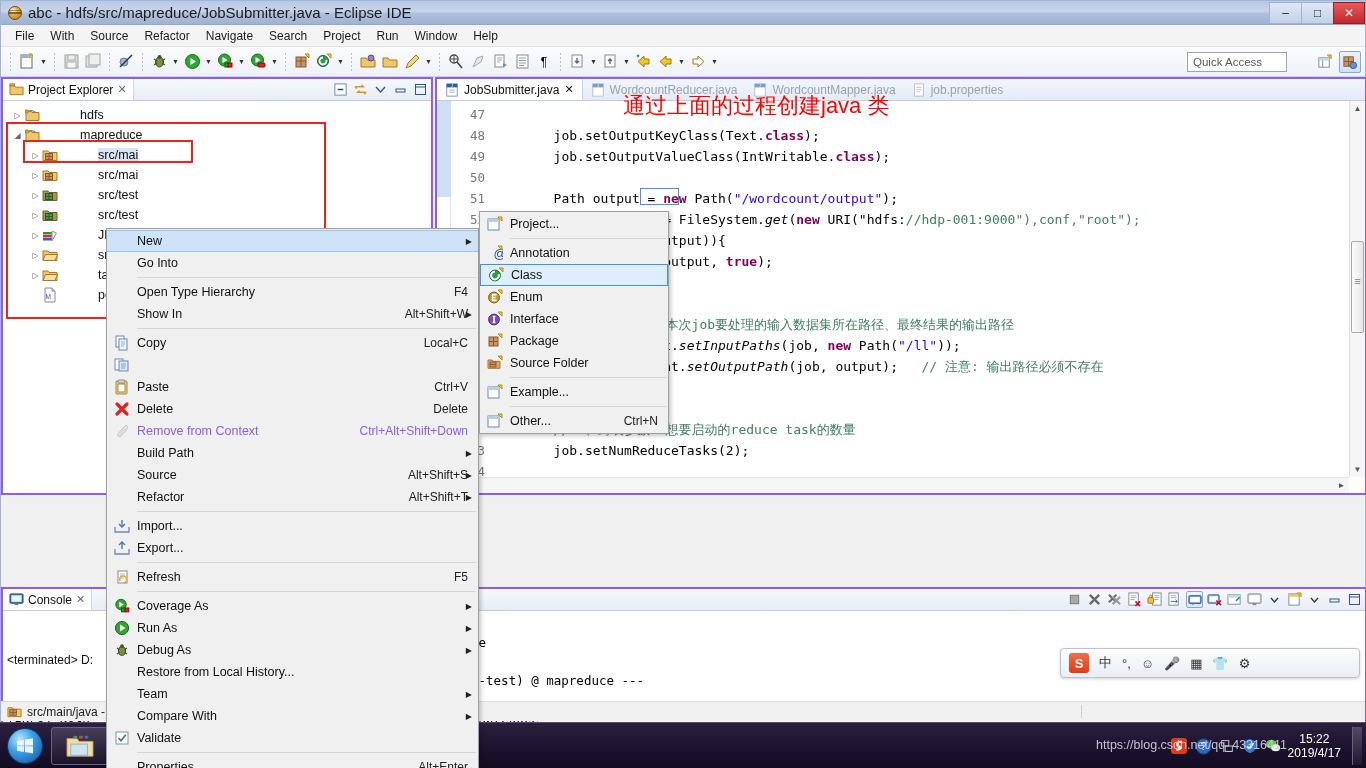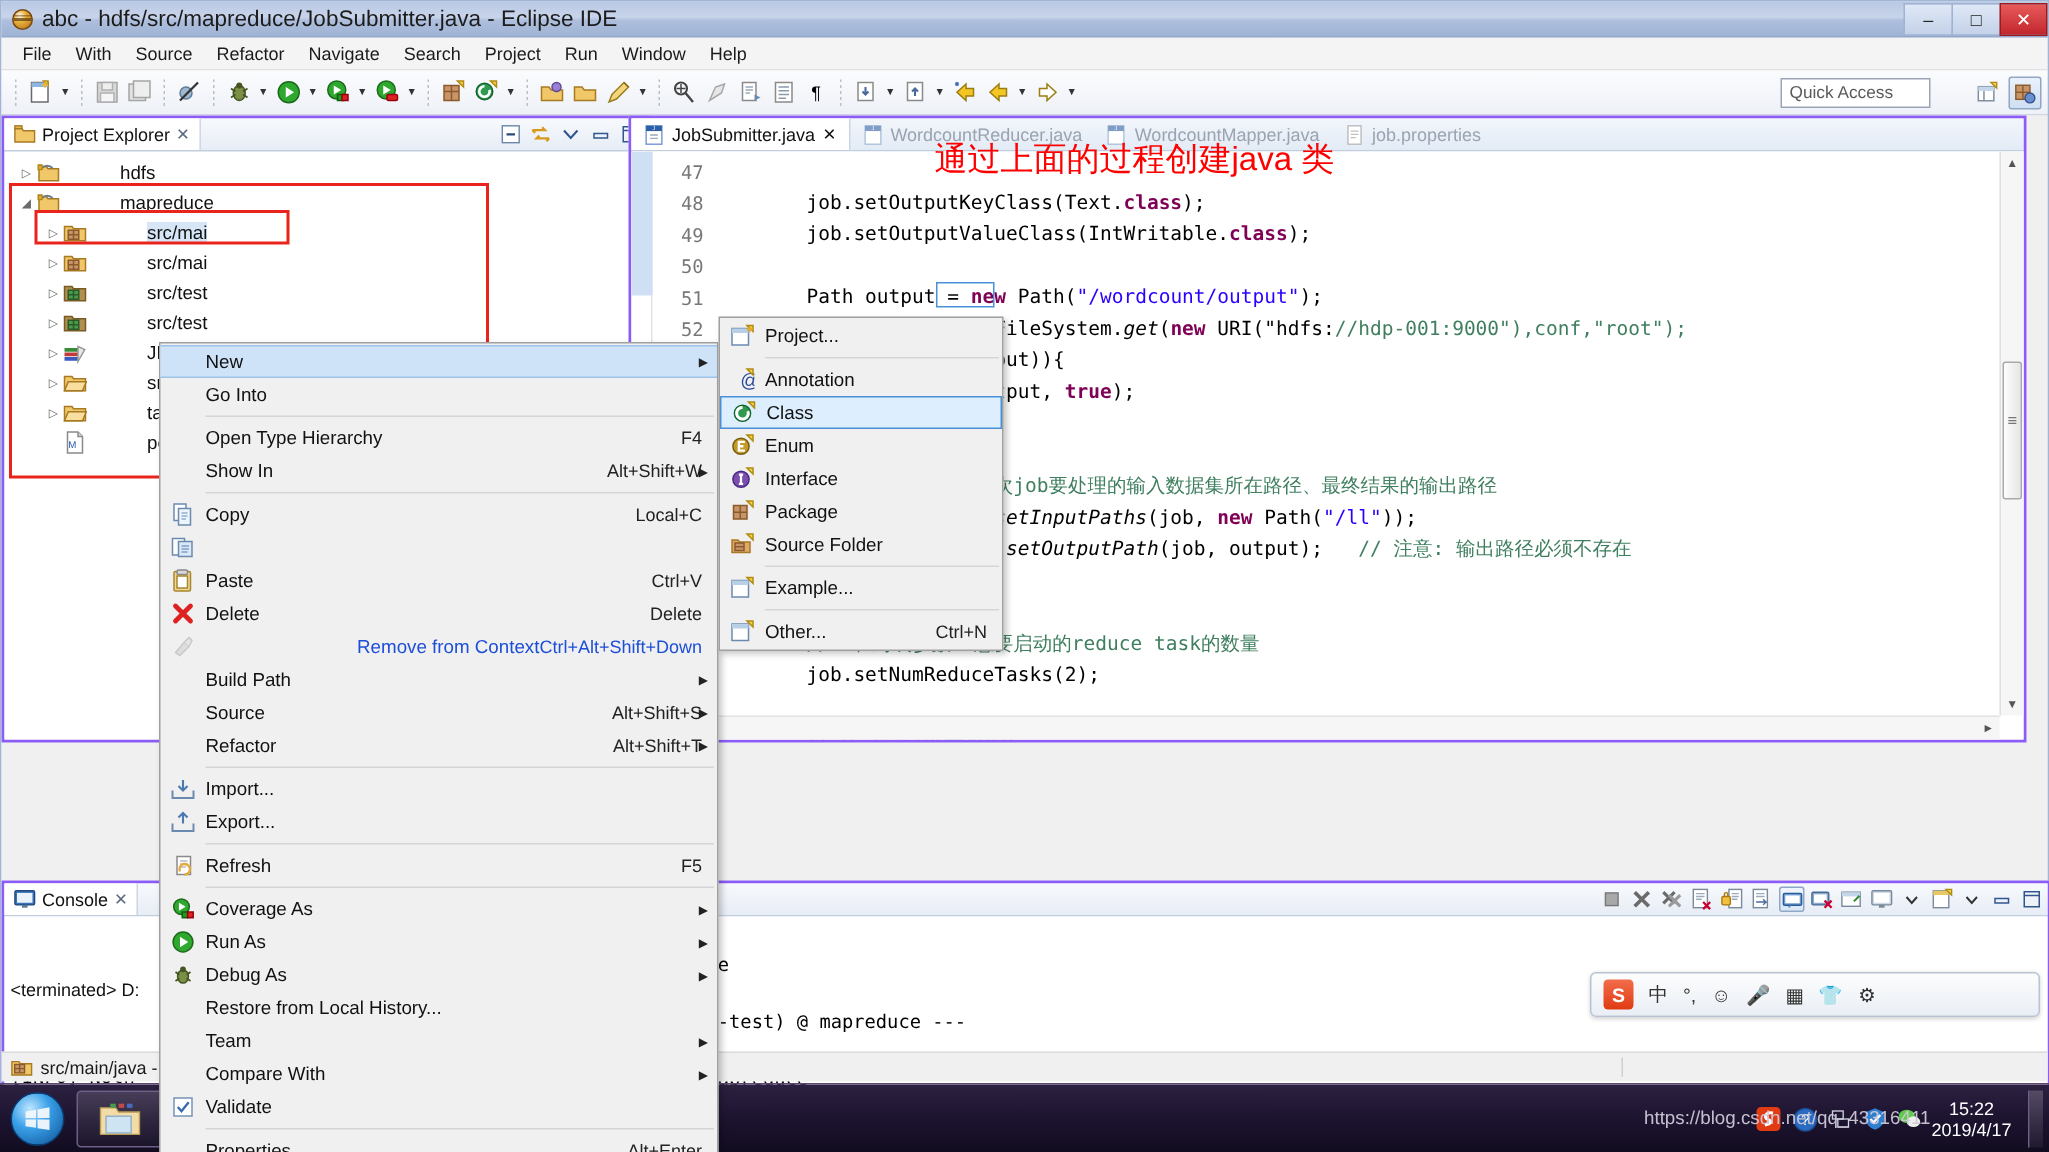--- a/index.html
+++ b/index.html
@@ -118,21 +118,21 @@
   .tree-row { height:20px; display:flex; align-items:center; white-space:nowrap; padding-left:8px;}
   .tw { width:13px; display:inline-flex; justify-content:center; align-items:center; color:#6a6a6a; font-size:8px; flex:none;}
   .ticon { width:16px; height:16px; margin-right:4px; flex:none; position:relative;}
   .tlabel { font-size:12.5px;margin-left:36px; }
   .tree-row.selected .tlabel{ background:#d6e6f7; }
 
   
   .redbox { position:absolute; border:2px solid #e8241c; pointer-events:none; z-index:60; }
 
   
-  #editor { left:418px; top:0; right:0; width:932px; height:418px; }
+  #editor { left:434px; top:0; right:0; width:932px; height:418px; }
   .etabbar { height:22px; display:flex; background:linear-gradient(to bottom,#f2f6fb,#e3ebf6); border-bottom:1px solid #c2cddd;}
   .etab { display:flex; align-items:center; gap:5px; padding:0 8px; font-size:12px; color:#9aa3af;}
   .etab.active { background:#fff; color:#111; border-right:1px solid #c8d2e0;}
   .etab .jicon{ width:14px;height:14px; flex:none;}
   .etab .x{ font-size:11px; }
   .code-area {
     position:absolute; left:0; right:0; top:22px; bottom:0; background:#fff; overflow:hidden;
     display:flex;
   }
   .marker-col{ width:14px; background:#fff; position:relative; border-right:1px solid #e3e3e3;}
@@ -197,21 +197,21 @@
     padding:1px 0;
   }
   .cm-item{
     height:22px; display:flex; align-items:center; position:relative;
     font-size:12.5px; color:#111; padding-left:0;
   }
   .cm-item .ic{ width:30px; display:flex; align-items:center; justify-content:center; flex:none;}
   .cm-item .lbl{ flex:1; }
   .cm-item .acc{ color:#222; font-size:12px; padding-right:10px; }
   .cm-item .sub{ position:absolute; right:6px; font-size:8px; color:#222; }
-  .cm-item.disabled .lbl, .cm-item.disabled .acc{ color:#1d4ed8;text-align:right; }
+  .cm-item.disabled .lbl, .cm-item.disabled .acc{ color:#8b5cf6; }
   .cm-item.highlight{ background:#cfe3f8; border-top:1px solid #9dc4e8; border-bottom:1px solid #9dc4e8; }
   .cm-sep{ height:1px; background:#d6d6d6; margin:3px 2px 3px 30px; }
 
   
   #new-submenu{
     position:absolute; left:478px; top:134px; width:190px;
     background:#f0f0f0; border:1px solid #a0a0a0; z-index:110;
     box-shadow: 2px 2px 4px rgba(0,0,0,.22); padding:1px 0;
   }
   #new-submenu .cm-item.selected{

